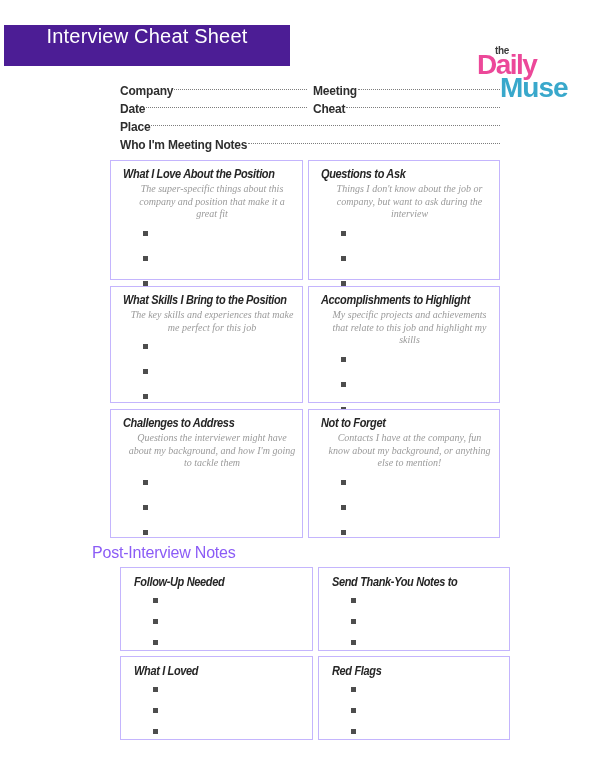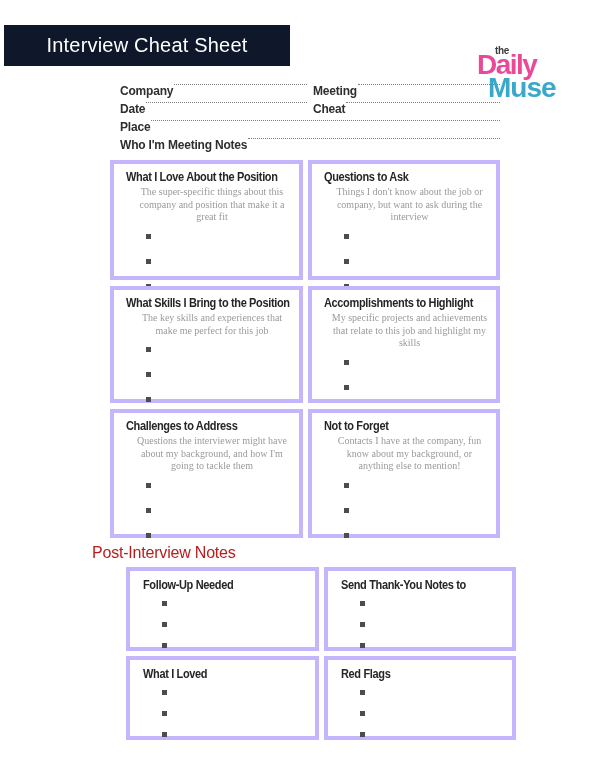--- a/index.html
+++ b/index.html
@@ -6,79 +6,79 @@
   body {
     width:600px; height:776px; background:#ffffff; position:relative;
     font-family:"Liberation Sans", sans-serif;
     overflow:hidden;
   }
   .page { position:absolute; inset:0; background:#ffffff; }
 
   
   .banner {
     position:absolute; left:4px; top:25px; width:286px; height:41px;
-    background:#0f172a; color:#ffffff;
-    display:flex; align-items:center; justify-content:center;
+    background:#4c1d95; color:#ffffff;
+    display:flex; align-items:flex-start; justify-content:center;
     font-size:20px; letter-spacing:0.2px;
   }
 
   
   .logo { position:absolute; left:477px; top:21px; width:115px; height:56px;margin-top:24px; }
   .logo-the {
     position:absolute; left:18px; top:0px;
     font-size:10px; font-weight:bold; color:#3b3b3b; letter-spacing:-0.3px;
   }
   .logo-daily {
     position:absolute; left:0px; top:4px;
     font-size:28px; font-weight:bold; color:#ec4899; letter-spacing:-1.5px;
   }
   .logo-muse {
-    position:absolute; left:11px; top:27px;
+    position:absolute; left:23px; top:27px;
     font-size:28px; font-weight:bold; color:#39a8cb; letter-spacing:-1px;
   }
 
   
   .fields { position:absolute; left:120px; top:80px; width:380px; }
   .frow { display:flex; align-items:flex-end; height:18px; gap:6px; }
-  .ffield { flex:1; display:flex; align-items:flex-start; min-width:0; }
+  .ffield { flex:1; display:flex; align-items:center; min-width:0; }
   .flabel {
     font-size:12px; font-weight:bold; color:#2e2e2e; letter-spacing:-0.2px;
     line-height:14px; white-space:nowrap; padding-right:1px;
   }
   .fdots { flex:1; height:0; border-bottom:1.5px dotted #7d7d7d; margin-bottom:3px; }
 
   
   .main-grid {
     position:absolute; left:110px; top:160px;
     display:grid; grid-template-columns:193px 192px; grid-template-rows:120px 117px 129px;
     column-gap:5px; row-gap:6px;
   }
   .post-grid {
-    position:absolute; left:126px; top:567px;
+    position:absolute; left:120px; top:567px;
     display:grid; grid-template-columns:193px 192px; grid-template-rows:84px 84px;
     column-gap:5px; row-gap:5px;
   }
-  .box { border:4px solid #c4b5fd; background:#ffffff; }
+  .box { border:1px solid #c4b5fd; background:#ffffff;font-style:italic; }
   .box-title {
     font-size:12.5px; font-weight:bold; color:#262626; letter-spacing:-0.4px;
     white-space:nowrap; margin:6px 0 0 12px;
     transform:scaleX(0.88); transform-origin:0 50%;
   }
   .box-sub {
     font-family:"Liberation Serif", serif;
     font-size:10px; line-height:12.5px; color:#9a9a9a;
     margin:2px 6px 0 17px;
     text-align:center;
   }
   .bullets { margin:10px 0 0 32px; }
   .sq { display:block; width:5px; height:5px; background:#4d4d4d; margin-bottom:20px; }
 
   .post-heading {
     position:absolute; left:92px; top:544px;
-    font-size:16px; color:#b91c1c; letter-spacing:-0.2px;
+    font-size:16px; color:#8b5cf6; letter-spacing:-0.2px;
   }
   .post-grid .box-title { margin:7px 0 0 13px; }
   .post-grid .bullets { margin:9px 0 0 32px; }
   .post-grid .sq { margin-bottom:16px; }
 </style>
 </head>
 <body>
 
 <div class="page">
 

